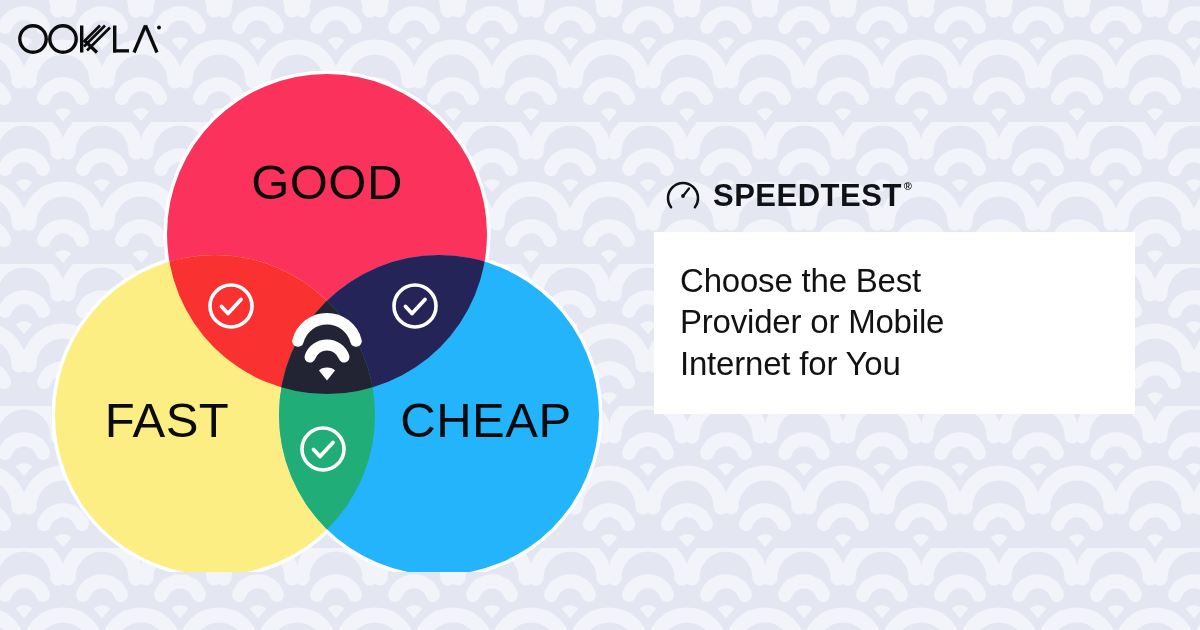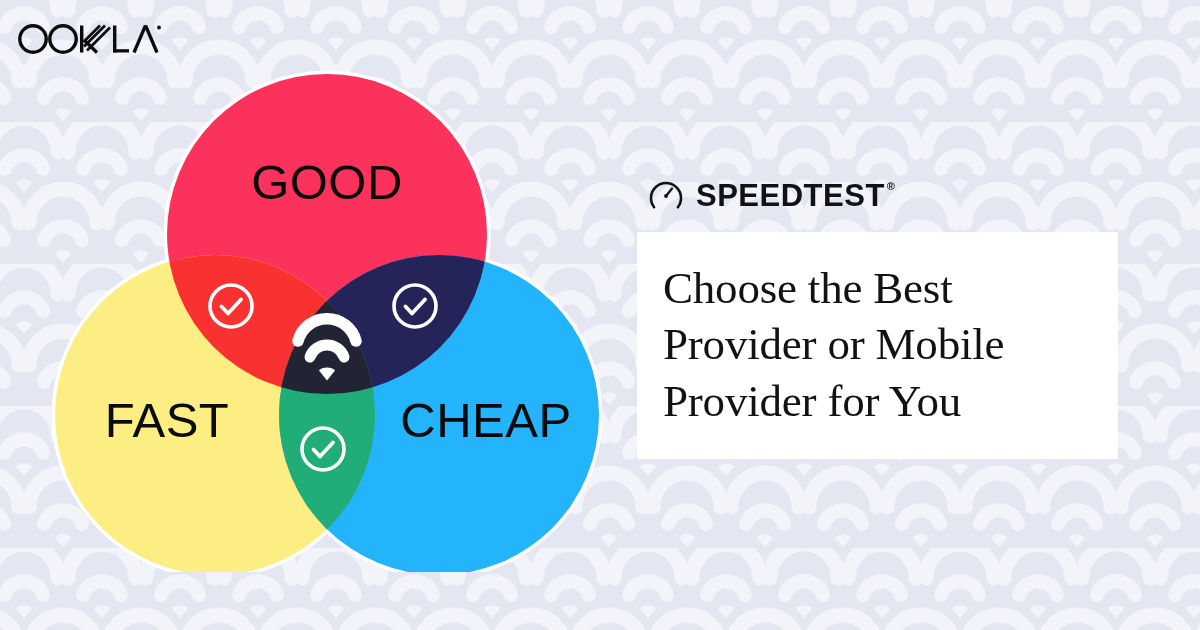--- a/index.html
+++ b/index.html
@@ -42,21 +42,21 @@
     font-family:"Liberation Sans", sans-serif;
     font-weight:400;
     fill:#0B0B0B;
     font-size:49px;
     letter-spacing:0.5px;
   }
 
   
   #right-col {
     position:absolute;
-    left:637px; top:172px;
+    left:654px; top:172px;
     width:485px;
   }
 
   #speedtest-logo-row {
     display:flex;
     align-items:center;
     gap:13px;
     height:46px;
     margin-bottom:14px;
     padding-left:12px;
@@ -78,23 +78,23 @@
     margin-top:1px;
     color:#111217;
   }
 
   #headline-card {
     background:#FFFFFF;
     width:481px;
     padding:28px 26px 30px 26px;
   }
   #headline {
-    font-family:Liberation Serif, serif;
+    font-family:Liberation Sans, sans-serif;
     font-weight:300;
-    font-size:45px;
+    font-size:33px;
     line-height:1.25;
     color:#121212;
     letter-spacing:-0.2px;
   }
   #headline .hl-line { display:block; white-space:nowrap; }
 </style>
 </head>
 <body>
 
 <div id="card">
@@ -226,19 +226,19 @@
       <div id="speedtest-word">
         <span>SPEEDTEST</span>
         <span id="speedtest-reg">®</span>
       </div>
     </div>
 
     <div id="headline-card">
       <h1 id="headline">
         <span class="hl-line">Choose the Best</span>
         <span class="hl-line">Provider or Mobile</span>
-        <span class="hl-line">Provider for You</span>
+        <span class="hl-line">Internet for You</span>
       </h1>
     </div>
 
   </div>
 
 </div>
 
 </body></html>

